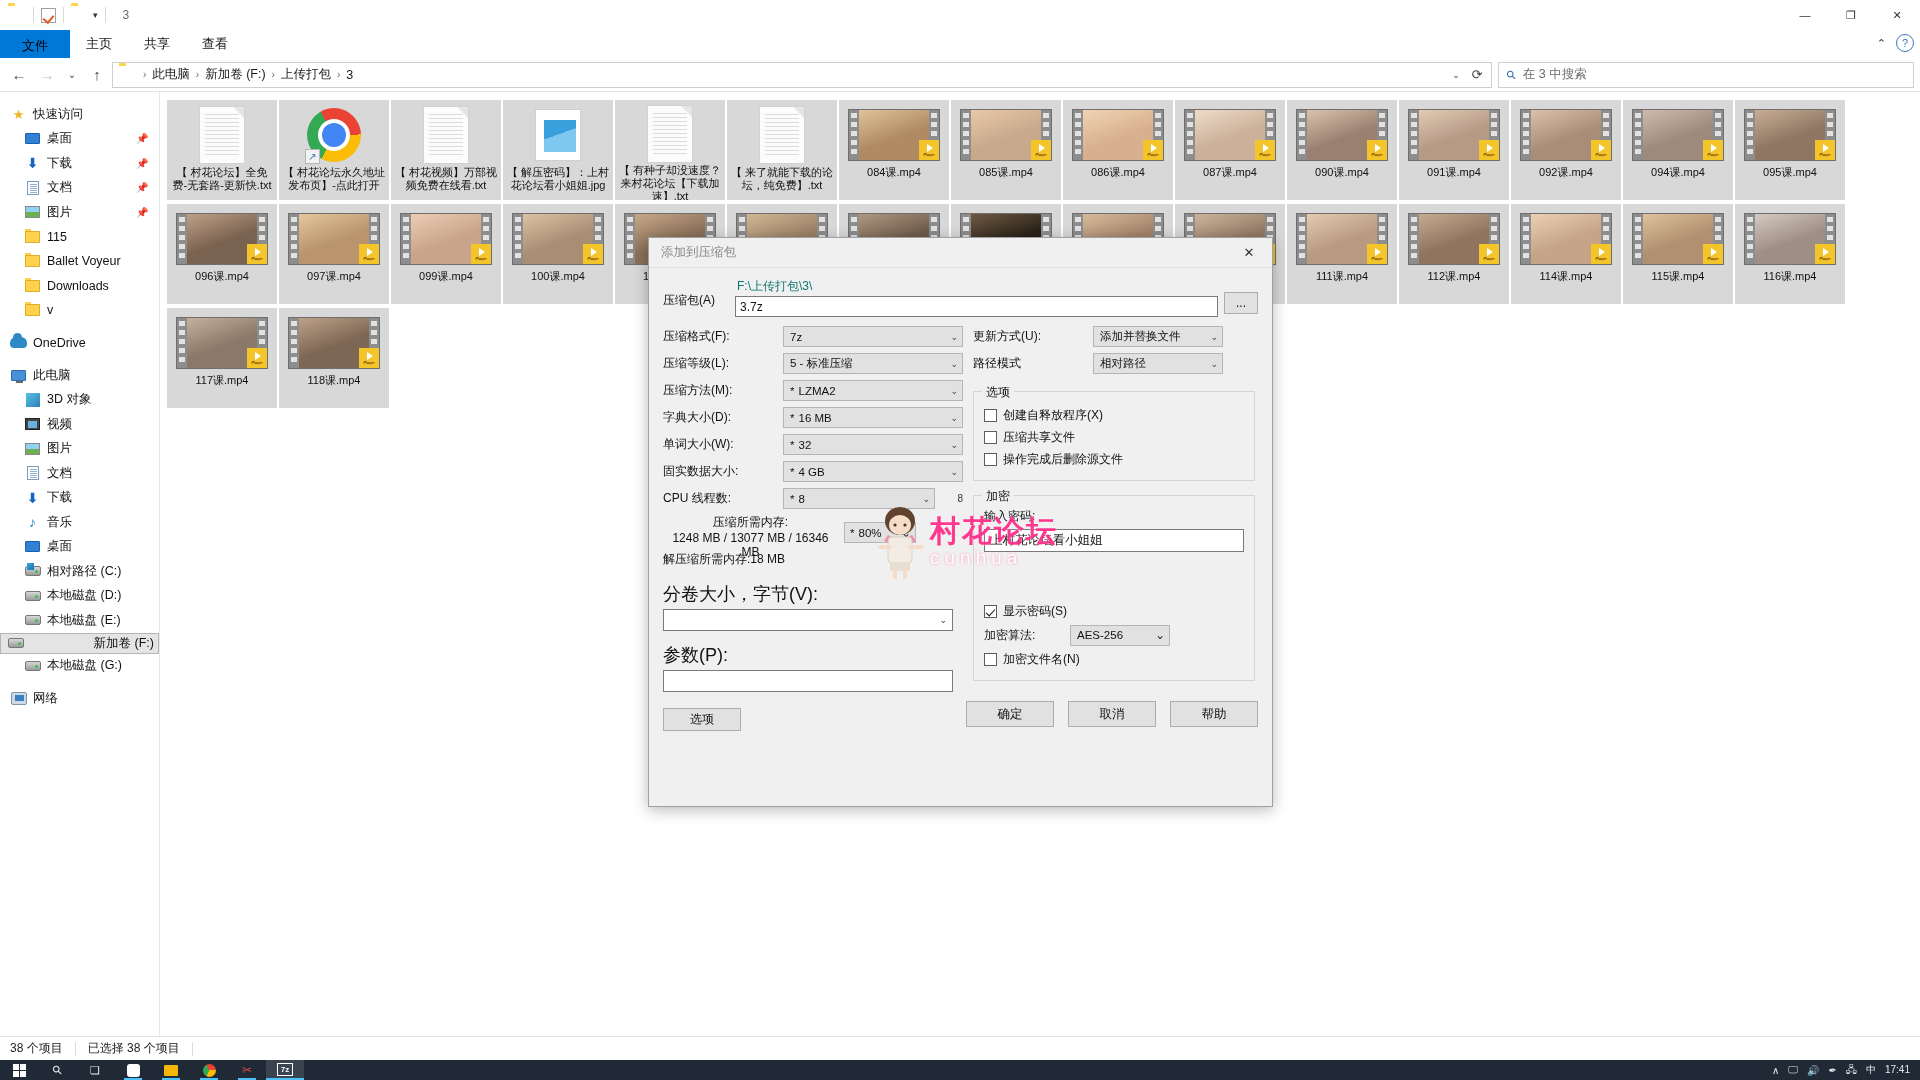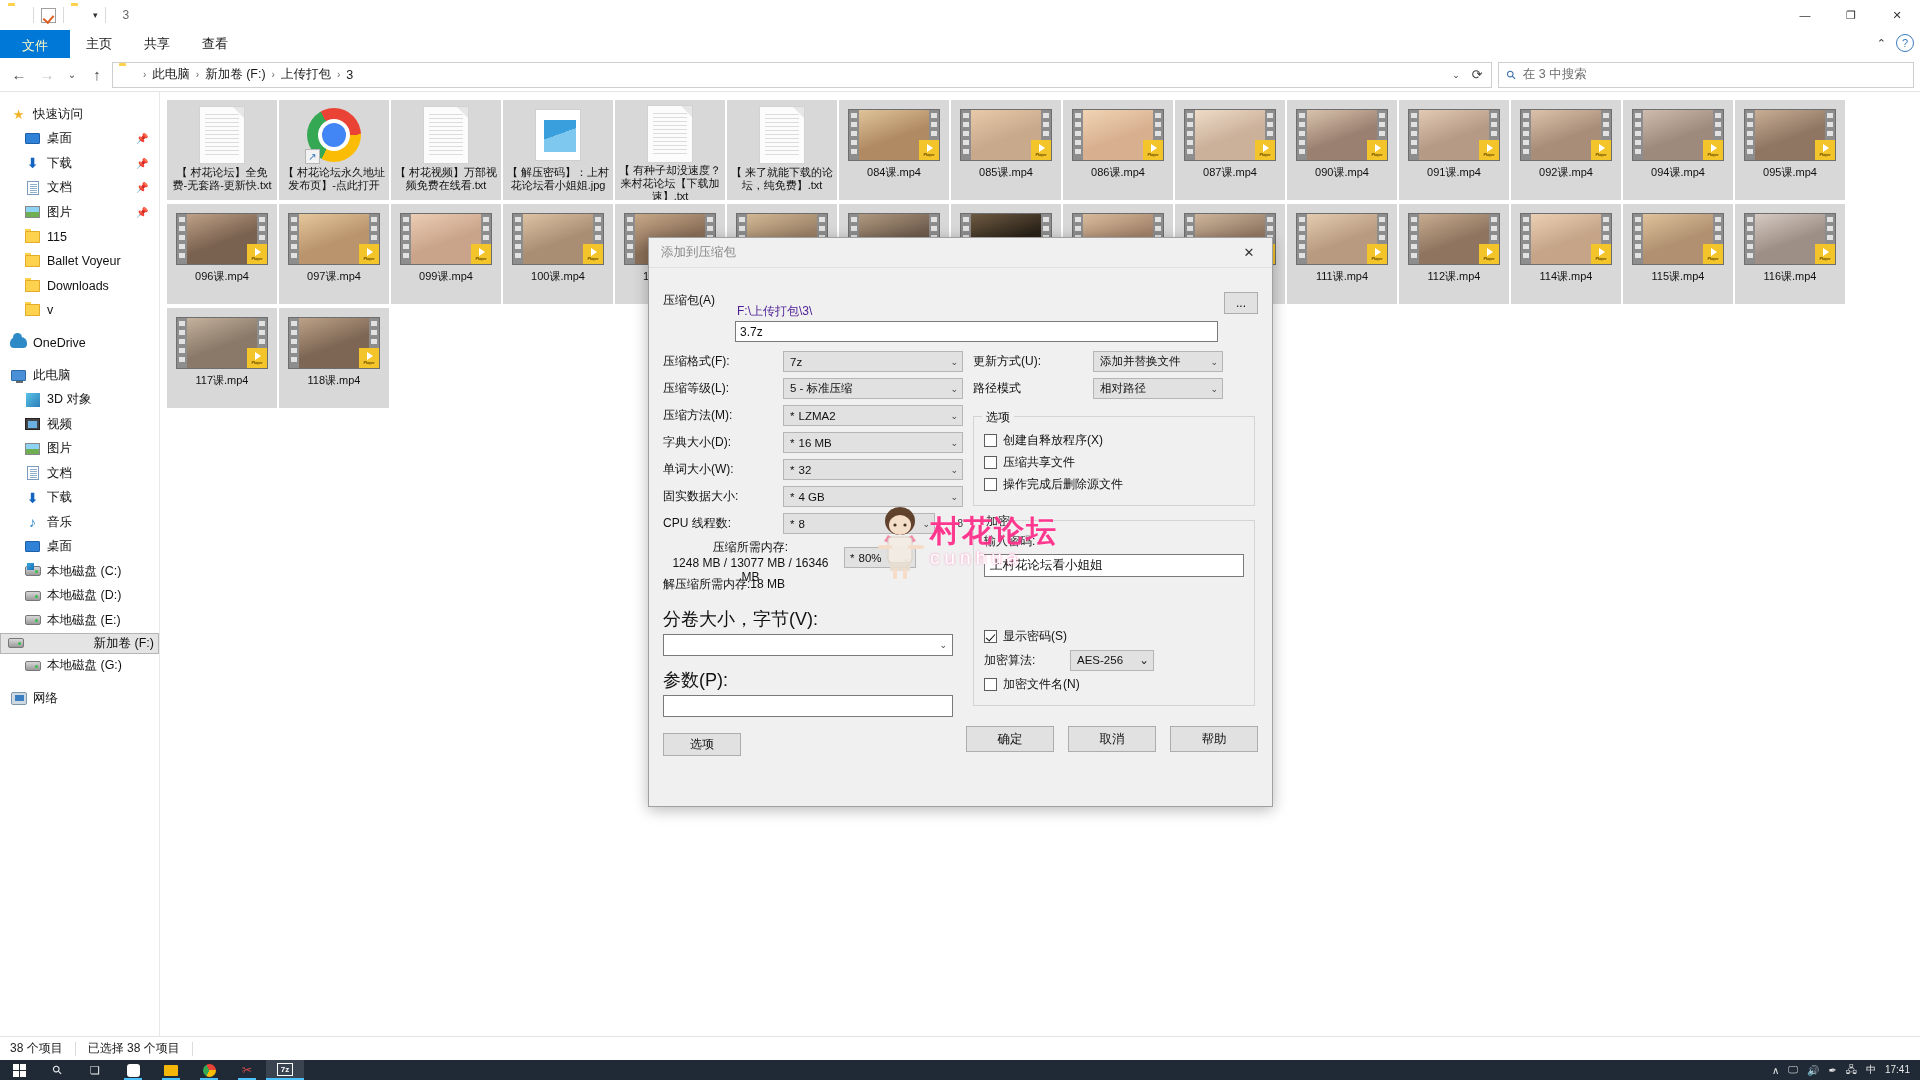--- a/index.html
+++ b/index.html
@@ -44,21 +44,21 @@
   
   .ribbon{
     position:absolute; left:0; top:30px; width:1920px; height:28px;
     background:#ffffff; display:flex; align-items:stretch;
     border-bottom:1px solid #ffffff;
   }
   .rtab{
     padding:0 16px; display:flex; align-items:center; font-size:13px; color:#1a1a1a;
     cursor:default;
   }
-  .rtab.file{ background:#0078d7; color:#fef9c3; padding:16px 22px; font-weight:400;}
+  .rtab.file{ background:#0078d7; color:#000000; padding:16px 22px; font-weight:400;}
   .ribbon-right{ position:absolute; right:6px; top:4px; display:flex; gap:10px; align-items:center;}
   .circ{
     width:18px;height:18px;border-radius:50%;border:1px solid #3b7bbf;color:#3b7bbf;
     display:flex;align-items:center;justify-content:center;font-size:11px;
   }
   .chev-up{ color:#333;font-size:11px;}
 
   
   .addrbar{
     position:absolute; left:0; top:58px; width:1920px; height:34px;
@@ -238,21 +238,21 @@
     height:30px; display:flex;align-items:center;justify-content:space-between;
     padding:0 6px 0 12px; background:#f0f0f0; color:#888; font-size:12.5px;
     border-bottom:1px solid #e0e0e0;
   }
   .dlg-close{ width:34px;height:26px;display:flex;align-items:center;justify-content:center;color:#333;font-size:13px;}
   .dlg-body{ position:relative; padding:10px 14px; }
 
   .arch-row{ display:flex; align-items:flex-start; margin-bottom:6px;}
   .arch-lbl{ width:72px; padding-top:14px; font-size:12px;}
   .arch-col{ flex:1;}
-  .arch-path{ font-size:12px; color:#4c1d95; padding-left:2px; margin-bottom:1px;margin-top:25px;}
+  .arch-path{ font-size:12px; color:#0f766e; padding-left:2px; margin-bottom:1px;}
   .arch-input{
     width:100%; height:21px; border:1px solid #7a7a7a; background:#fff;
     font-size:12px; padding:1px 4px; font-family:inherit; color:#111;
   }
   .arch-btn{
     width:34px;height:22px;margin-left:6px;margin-top:14px;border:1px solid #adadad;background:#e1e1e1;
     font-size:12px;display:flex;align-items:center;justify-content:center;
   }
 
   .cols{ display:flex; gap:10px; margin-top:6px;}
@@ -307,21 +307,21 @@
   }
 
   .pwd-lbl{ font-size:12px; margin-bottom:4px;}
   .pwd-input{
     width:100%;height:23px;border:1px solid #7a7a7a;background:#fff;
     font-size:12.5px;padding:1px 5px;font-family:inherit;color:#111;
   }
   .enc-spacer{ height:48px;}
   .encrow{ display:flex;align-items:center;height:26px;gap:8px;}
   .encrow .el{ width:78px;font-size:12px;}
-  .encsel{ width:84px;height:21px;border:1px solid #b5b5b5;background:#e1e1e1;
+  .encsel{ width:100px;height:21px;border:1px solid #b5b5b5;background:#e1e1e1;
     display:flex;align-items:center;justify-content:space-between;padding:0 4px 0 6px;font-size:11.5px;}
 
   .dlg-buttons{ position:absolute; right:14px; bottom:14px; display:flex; gap:14px;}
   .dbtn{
     width:88px;height:26px;border:1px solid #adadad;background:#e1e1e1;
     display:flex;align-items:center;justify-content:center;font-size:12.5px;
   }
 
   
   .wm{
@@ -503,21 +503,21 @@
     <div class="nav-item lvl1">
       <span class="ni-ico">
           <i class="i-desktop"></i>
         </span>
       <span class="lbl">桌面</span>
     </div>
     <div class="nav-item lvl1">
       <span class="ni-ico">
           <i class="i-diskwin"></i>
         </span>
-      <span class="lbl">本地磁盘 (C:)</span>
+      <span class="lbl">相对路径 (C:)</span>
     </div>
     <div class="nav-item lvl1">
       <span class="ni-ico">
           <i class="i-disk"></i>
         </span>
       <span class="lbl">本地磁盘 (D:)</span>
     </div>
     <div class="nav-item lvl1">
       <span class="ni-ico">
           <i class="i-disk"></i>

